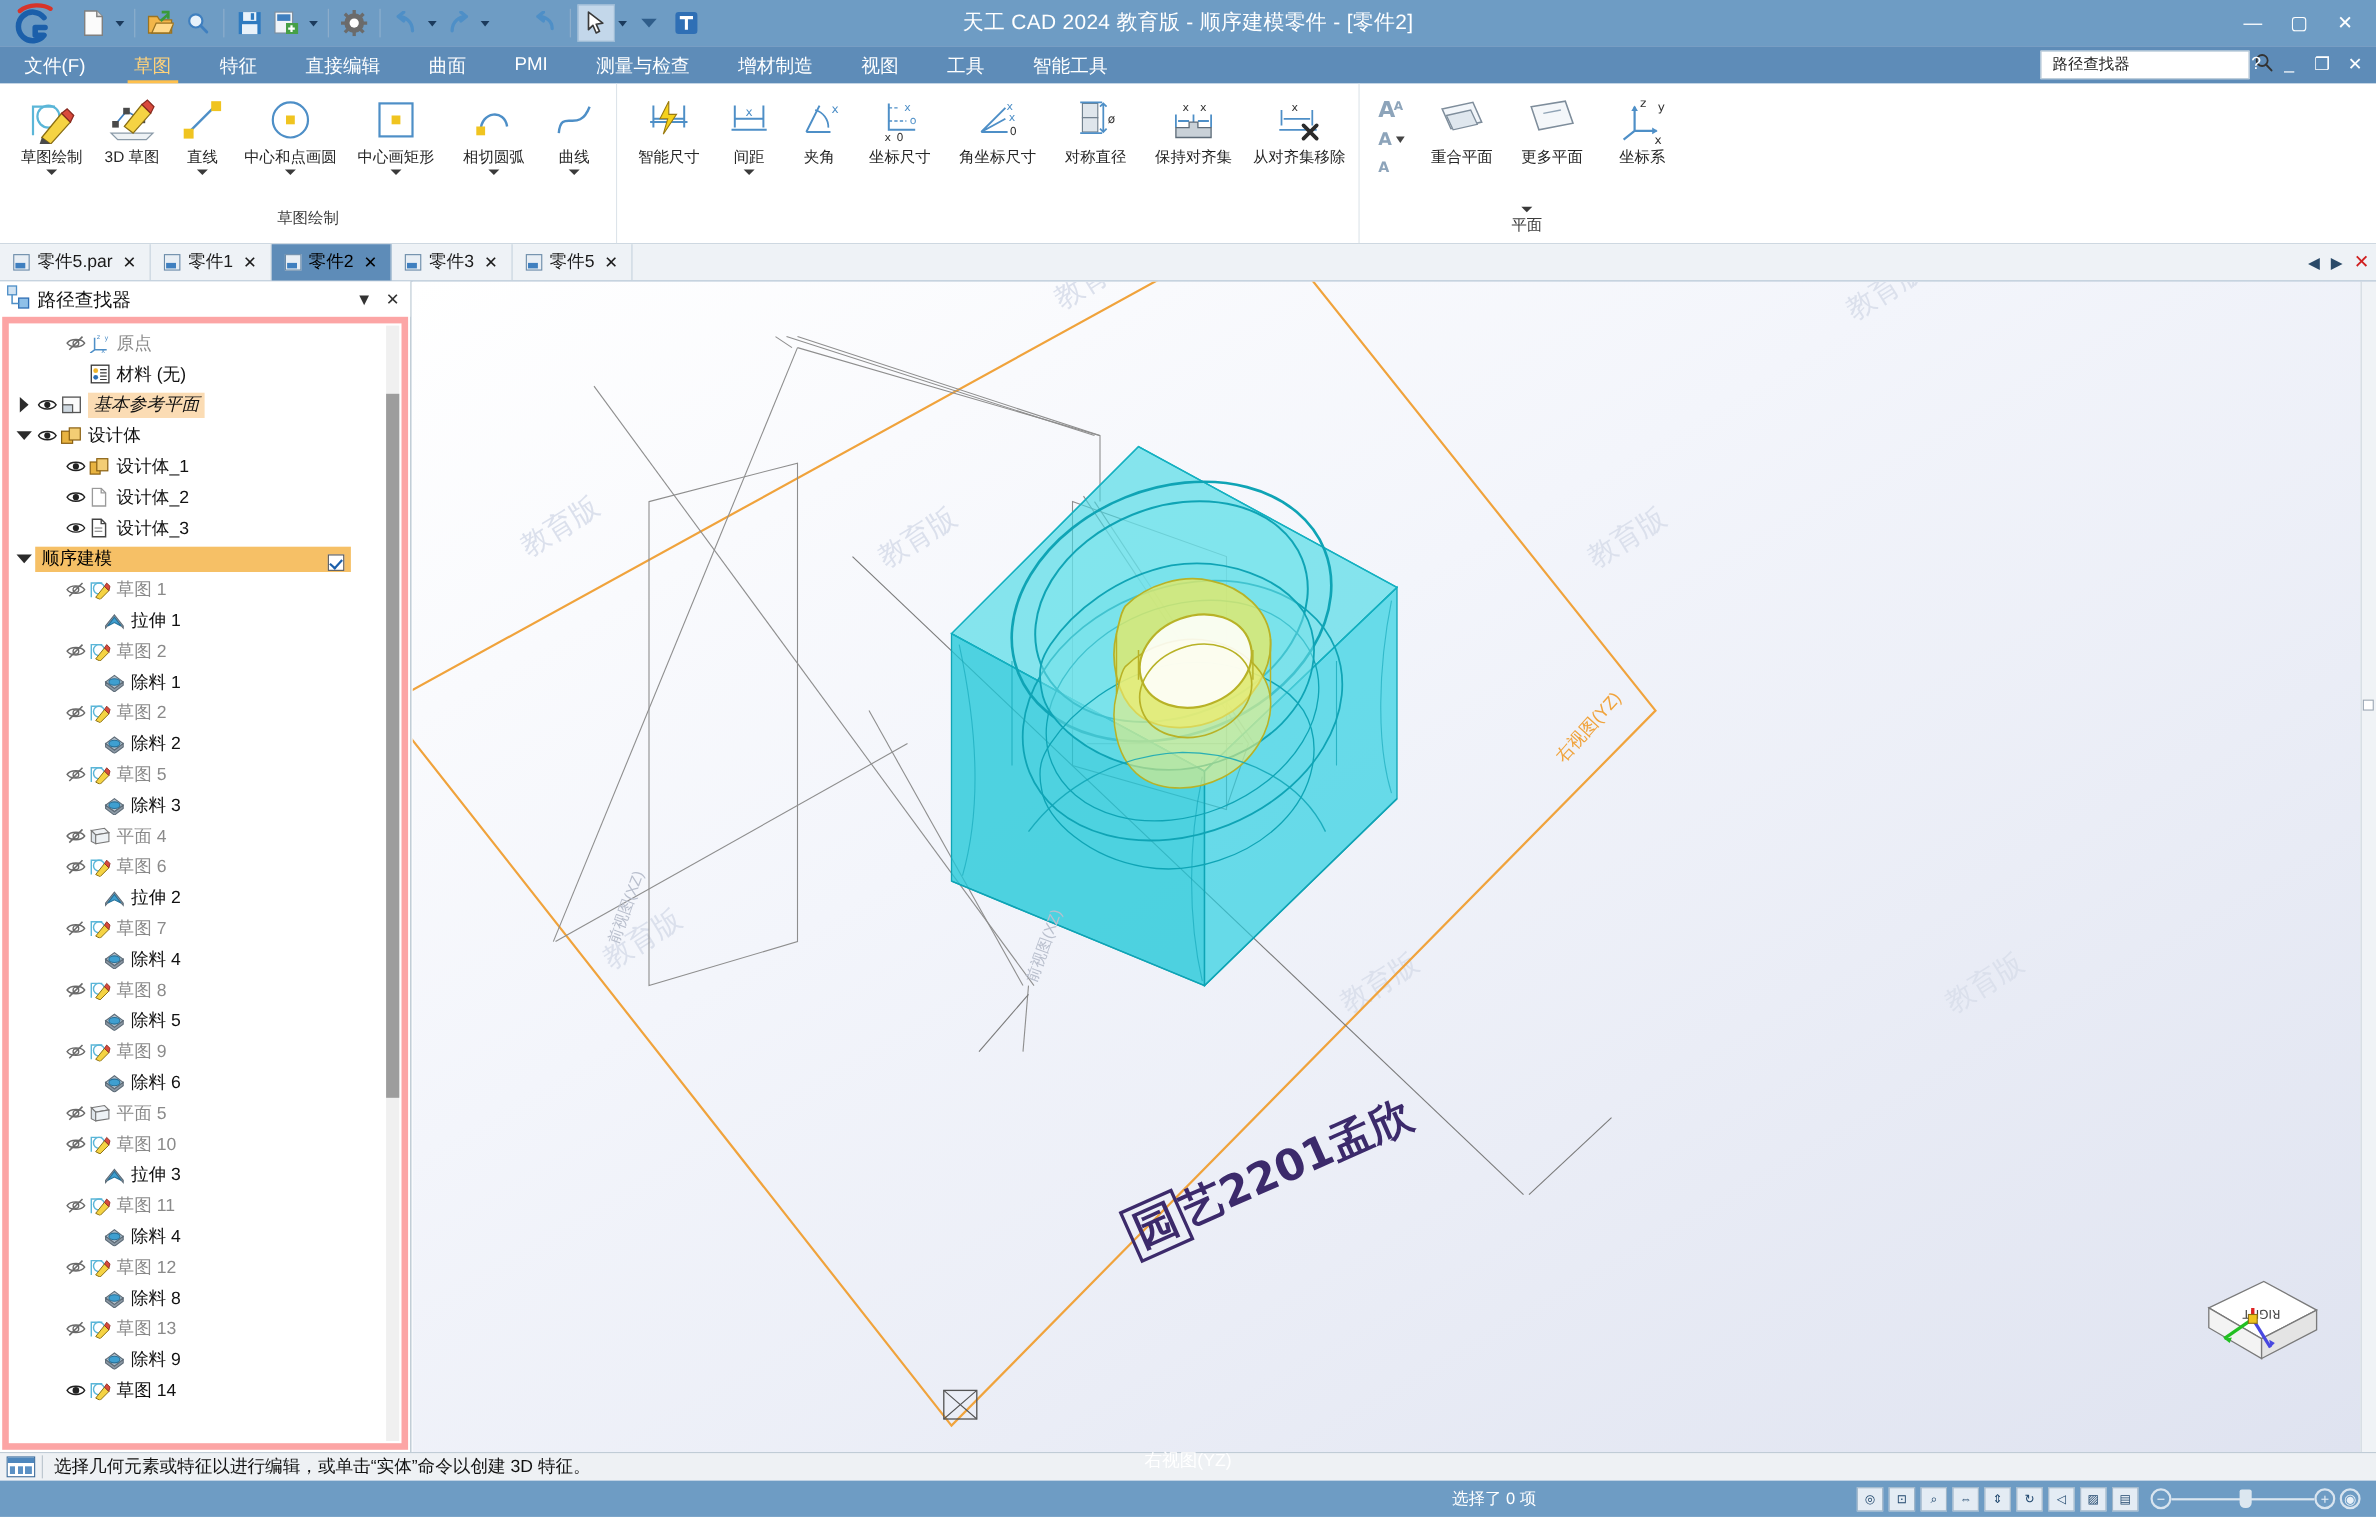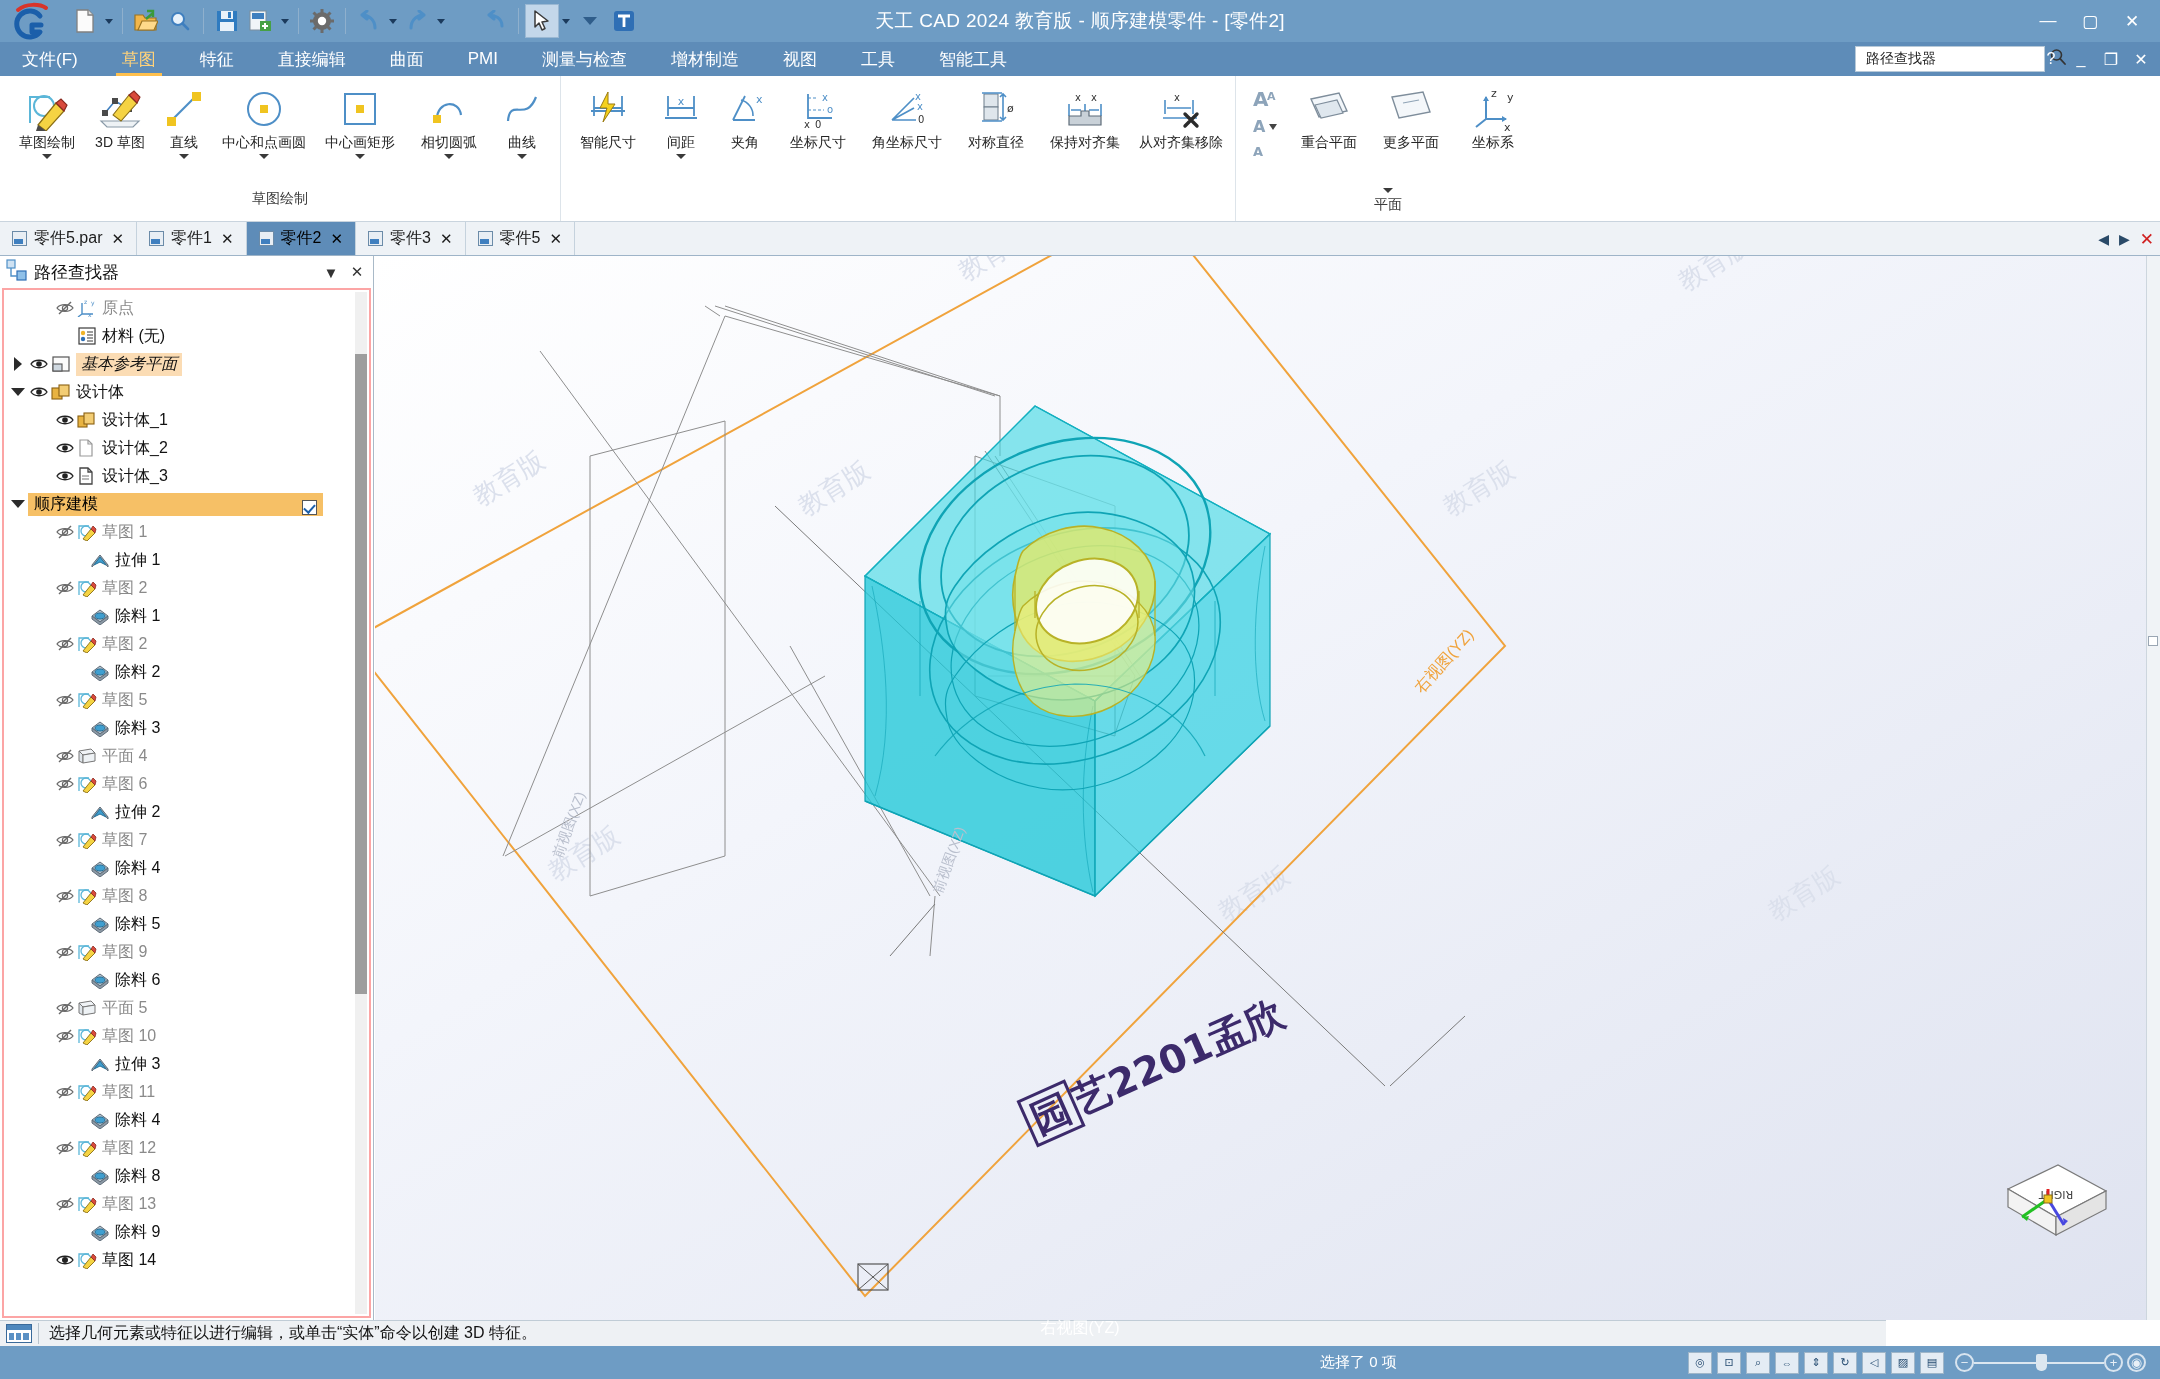--- a/index.html
+++ b/index.html
@@ -156,21 +156,21 @@
     display: flex; flex-direction: column;
   }
   .lp-header {
     height: 32px; display: flex; align-items: center; gap: 6px;
     padding: 0 6px; background: #ffffff; flex: none;
   }
   .lp-title { font-size: 17px; color: #111; flex: 1; }
   .lp-hbtn { font-size: 15px; color: #333; width: 20px; text-align: center; }
   .lp-body {
     flex: 1; position: relative; overflow: hidden;
-    border: 2px solid #fca5a5; margin: 0 2px 2px 2px; background: #fff;
+    border: 6px solid #fca5a5; margin: 0 2px 2px 2px; background: #fff;
   }
   .tree { padding: 4px 0 0 0; }
   .trow {
     display: flex; align-items: center; height: 28px; font-size: 16px;
     padding-left: 4px; white-space: nowrap;
   }
   .trow .twist {
     width: 20px; display: flex; align-items: center; justify-content: center; flex: none;
   }
   .trow .twist.down::after {
@@ -236,21 +236,21 @@
     position: absolute; color: #b9bfcd; font-size: 14px;
     transform: rotate(-70deg); white-space: nowrap;
   }
   .vp-rbox {
     position: absolute; right: 2px; top: 380px; width: 10px; height: 10px;
     border: 1px solid #9aa6b3; background: #fff;
   }
 
   
   .promptbar {
-    position: absolute; left: 0; bottom: 33px; width: 1886px; height: 26px;
+    position: absolute; left: 0; bottom: 33px; width: 2160px; height: 26px;
     background: #eef1f4; display: flex; align-items: center; gap: 6px;
     padding-left: 6px; border-top: 1px solid #c0ccd6;
   }
   .prompt-ico {
     width: 26px; height: 19px; border: 1px solid #3a6a9a; background: #ffffff; flex: none;
     position: relative;
   }
   .prompt-ico::before {
     content: ""; position: absolute; left: 0; top: 0; right: 0; height: 5px; background: #4e87bd;
   }

